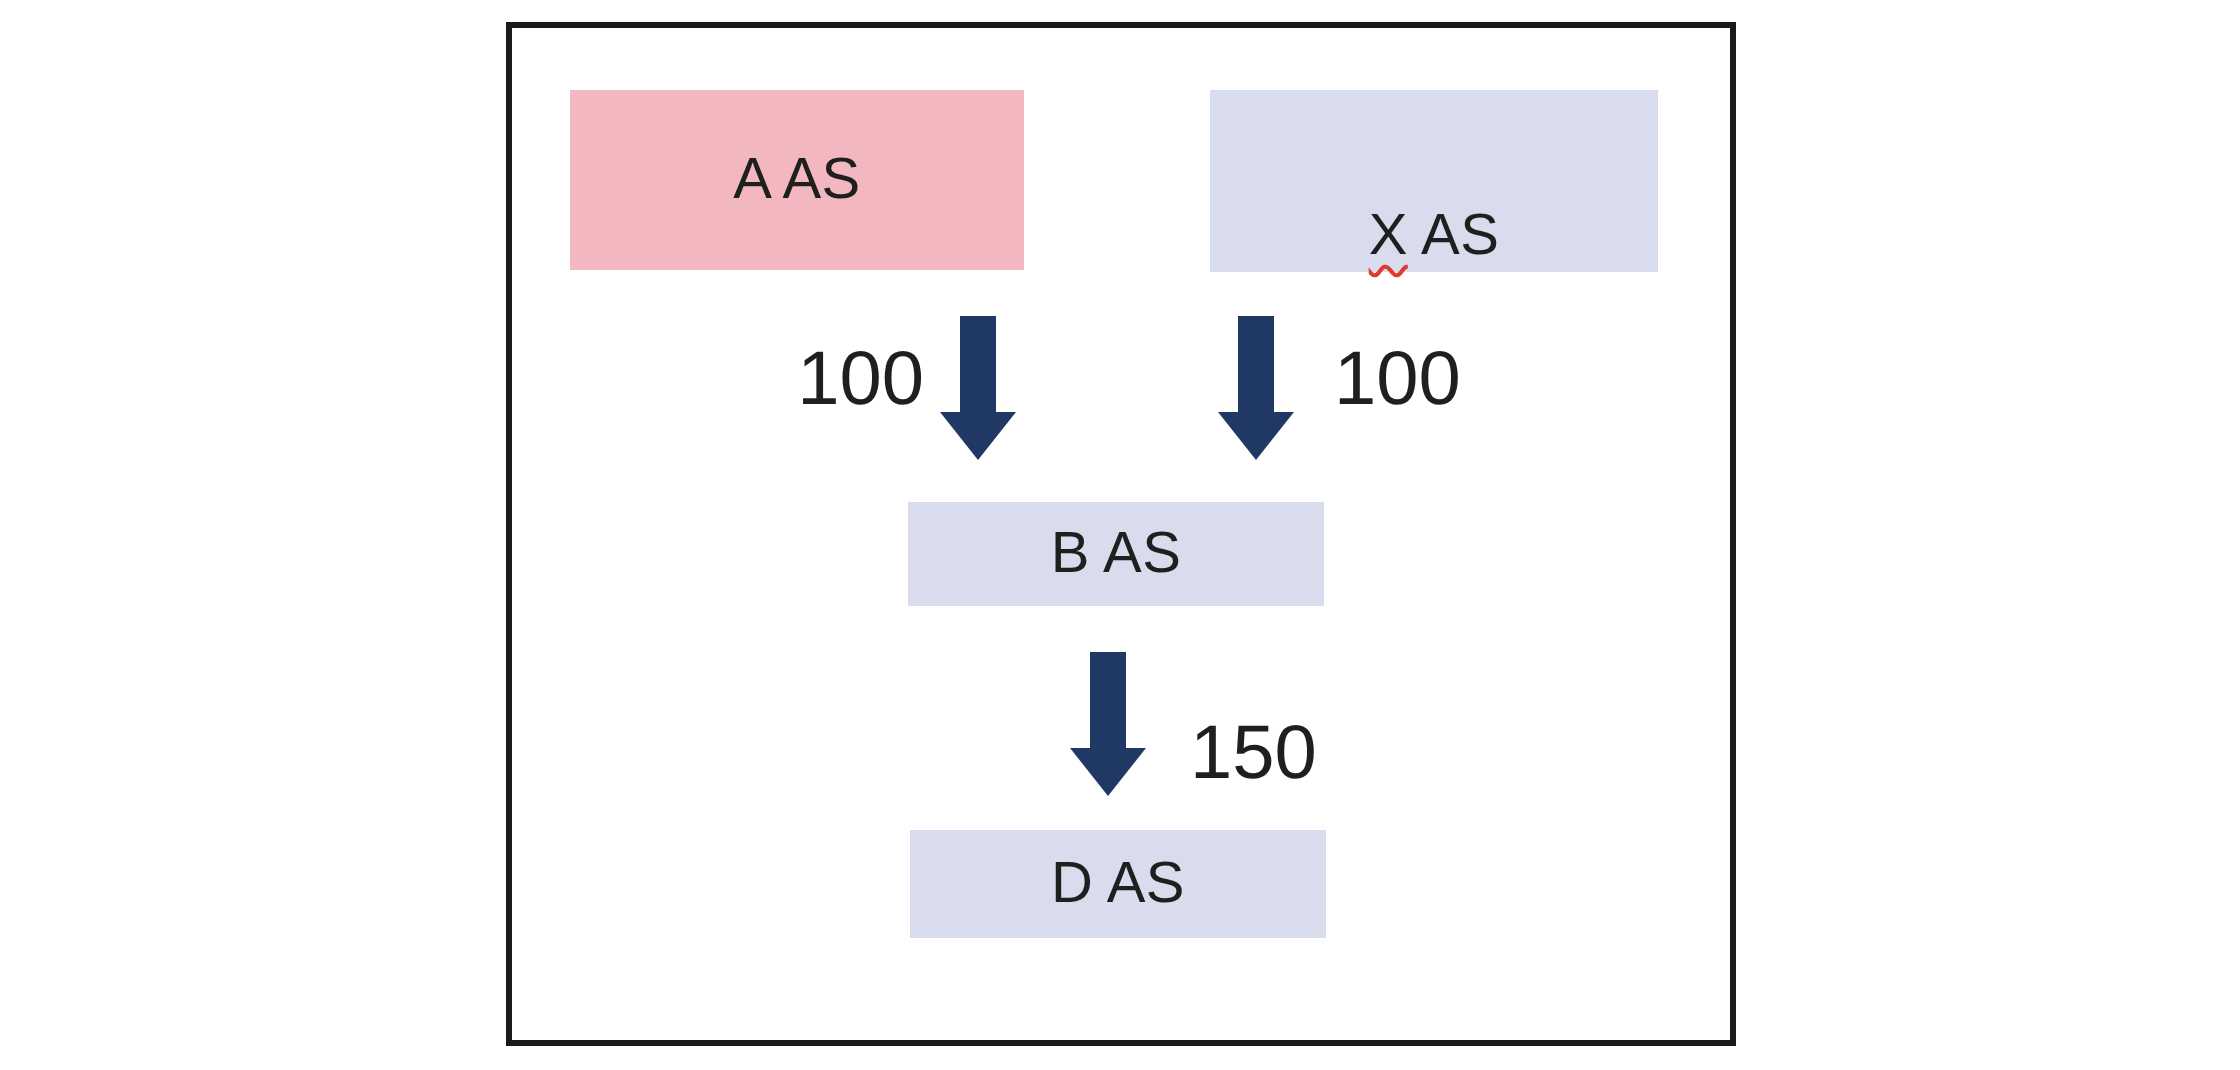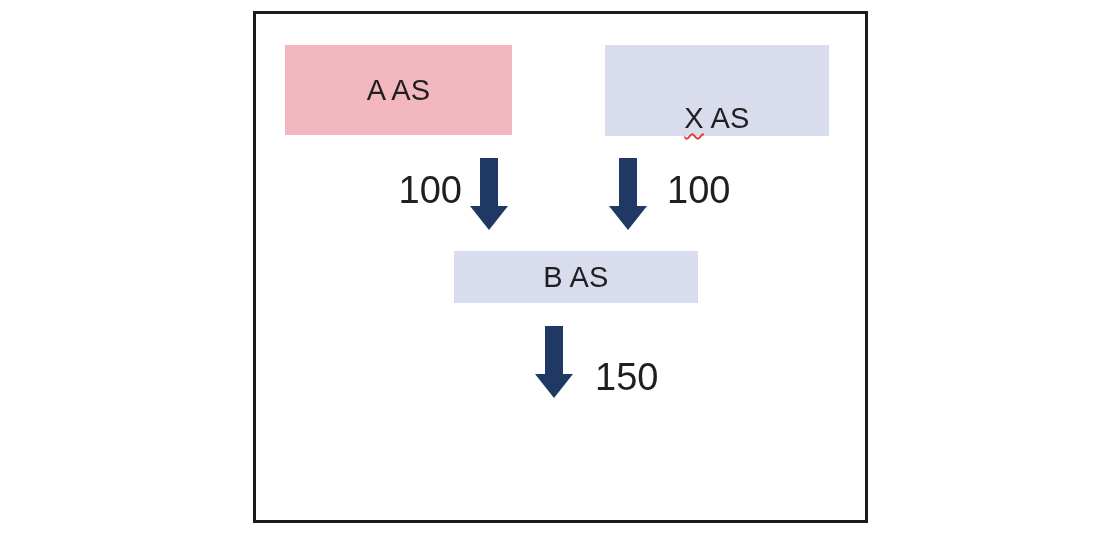--- a/index.html
+++ b/index.html
@@ -31,21 +31,21 @@
     flex-direction: column;
     align-items: center;
     justify-content: center;
     font-size: 29px;
     line-height: 35px;
     text-align: center;
     letter-spacing: 0.2px;
   }
   .node-a { left: 29px;  top: 31px;  width: 227px; height: 90px; }
   .node-x { left: 349px; top: 31px;  width: 224px; height: 91px; justify-content: flex-end; padding-top: 11px; box-sizing: border-box; }
-  .node-b { left: 198px; top: 237px; width: 244px; height: 52px; text-align: center; }
+  .node-b { left: 198px; top: 237px; width: 208px; height: 52px; text-align: center; }
   .node-d { left: 199px; top: 401px; width: 208px; height: 54px; }
   .arrow {
     position: absolute;
     width: 38px;
     height: 72px;
   }
   .arrow-left  { left: 214px; top: 144px; }
   .arrow-right { left: 353px; top: 144px; }
   .arrow-mid   { left: 279px; top: 312px; }
   .edge-label {
@@ -97,15 +97,18 @@
       <span>B AS</span>
     </div>
 
     <svg class="arrow arrow-mid" viewBox="0 0 38 72">
       <rect x="10" y="0" width="18" height="50" fill="#1f3864"></rect>
       <polygon points="0,48 38,48 19,72" fill="#1f3864"></polygon>
     </svg>
 
     <div class="edge-label label-bd">150</div>
 
+    <div class="node node-d" style="background-color: rgb(217, 220, 236);">
+      <span>D AS</span>
+    </div>
 
   </div>
 </div>
 
 </body></html>

